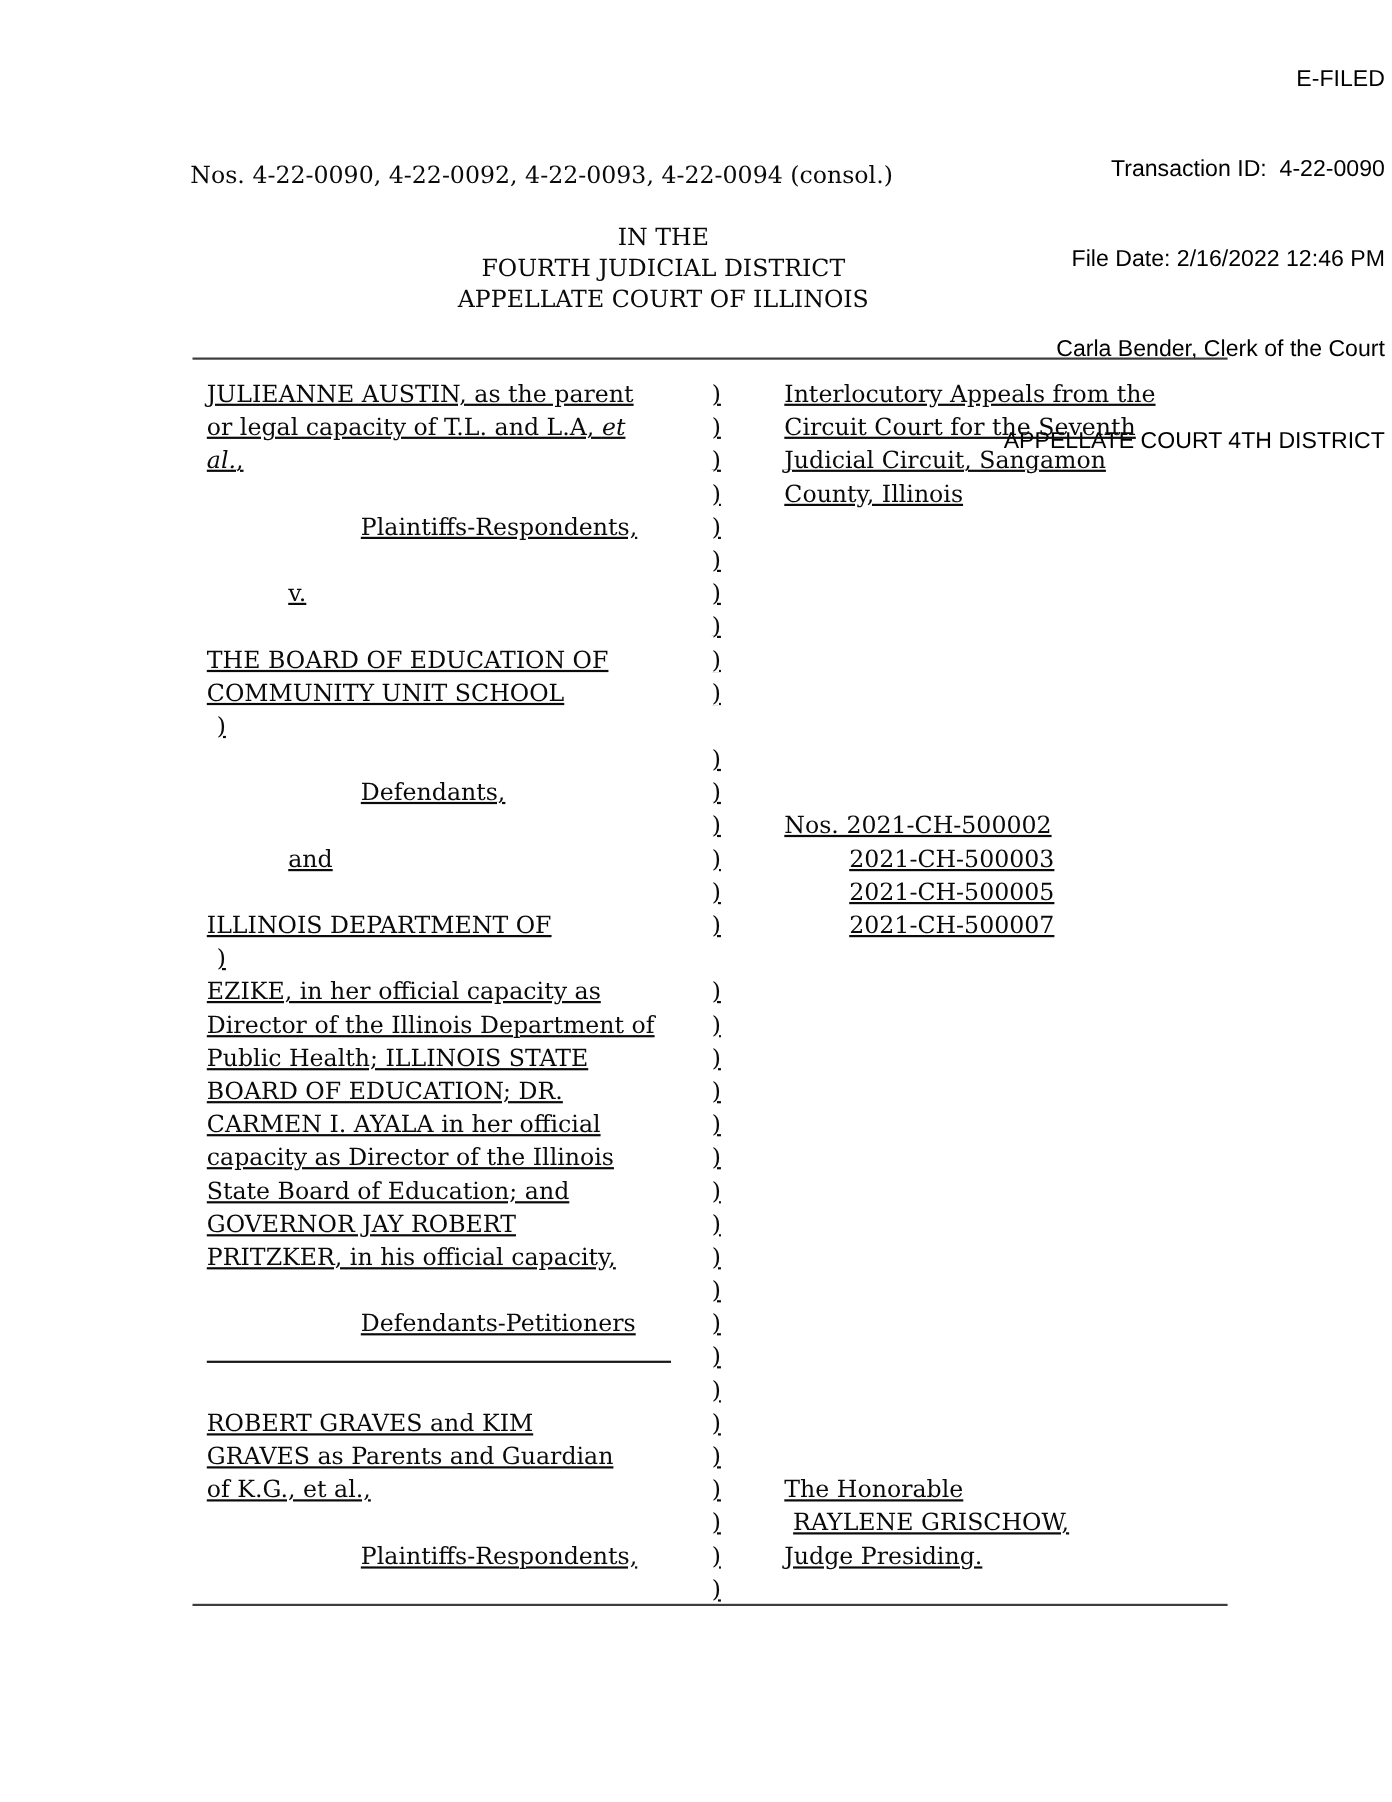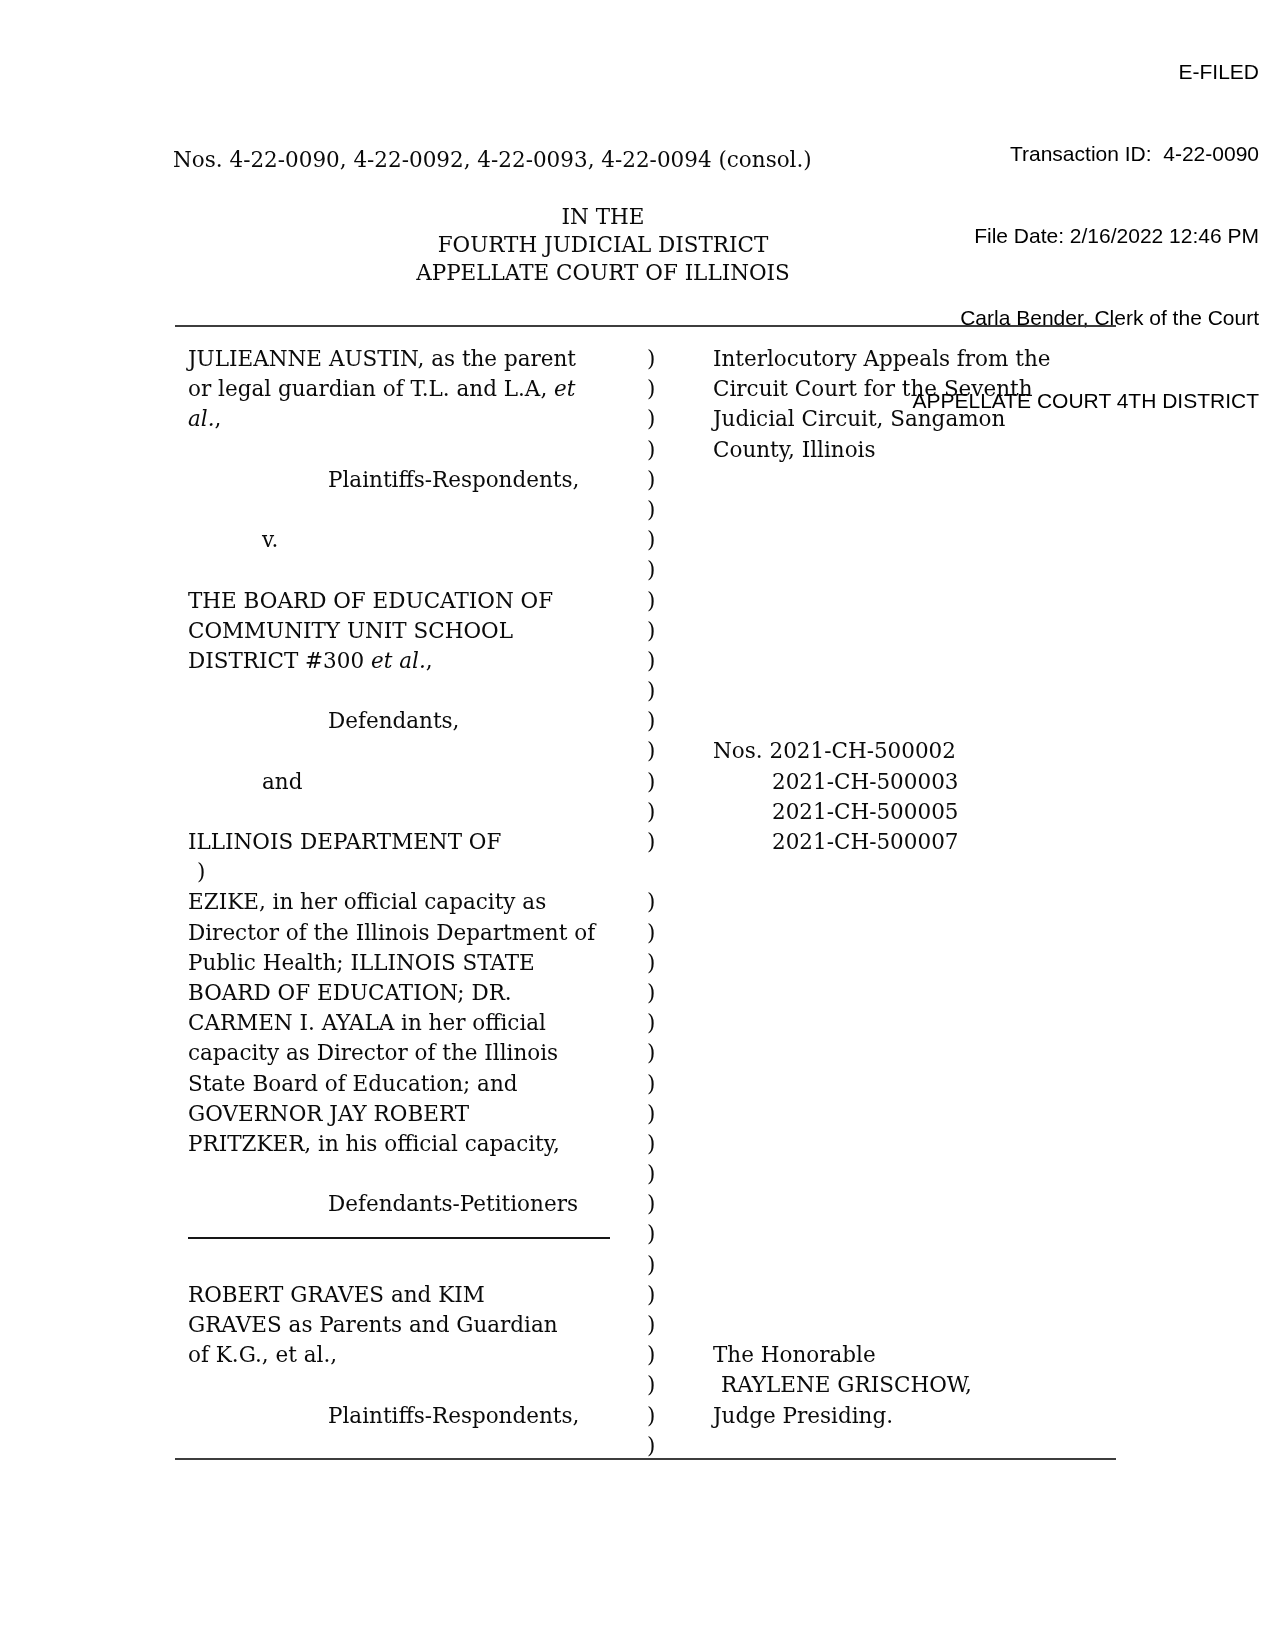--- a/index.html
+++ b/index.html
@@ -17,21 +17,21 @@
     font-size:21.5px; white-space:pre;
   }
   .heading {
     position:absolute; top:203px; left:173px; width:860px;
     text-align:center; font-size:21.5px; line-height:28px;
   }
   .rule { position:absolute; left:175px; width:941px; border-top:2px solid #3d3d3d; }
   .rule-top    { top:325px; }
   .rule-bottom { top:1458px; }
   .caption { position:absolute; top:344px; left:188px; font-size:21.5px; }
-  .crow { display:grid; grid-template-columns:450px 75px 470px; height:30.2px; }
+  .crow { display:grid; grid-template-columns:450px 75px 470px; height:30.2px;text-decoration:underline; }
   .lcell, .pcell, .rcell { line-height:30.2px; white-space:pre; overflow:visible; }
   .pcell { padding-left:9px; }
   .ind1 { padding-left:74px; }
   .ind2 { padding-left:140px; }
   .rind1 { padding-left:59px; }
   .rindsm { padding-left:8px; }
   .em { font-style:italic; }
   .sepline {
     width:422px; height:18px; border-bottom:2px solid #161616;
   }
@@ -59,21 +59,21 @@
 
   <div class="rule rule-top"></div>
 
   <div class="caption" id="caption">
       <div class="crow">
         <div class="lcell">JULIEANNE AUSTIN, as the parent</div>
         <div class="pcell">)</div>
         <div class="rcell">Interlocutory Appeals from the</div>
       </div>
       <div class="crow">
-        <div class="lcell"><span>or legal guardian of T.L. and L.A, </span><span class="em">et</span></div>
+        <div class="lcell"><span>or legal capacity of T.L. and L.A, </span><span class="em">et</span></div>
         <div class="pcell">)</div>
         <div class="rcell">Circuit Court for the Seventh</div>
       </div>
       <div class="crow">
         <div class="lcell"><span class="em">al.</span><span>,</span></div>
         <div class="pcell">)</div>
         <div class="rcell">Judicial Circuit, Sangamon</div>
       </div>
       <div class="crow">
         <div class="lcell"></div>
@@ -104,21 +104,20 @@
         <div class="lcell">THE BOARD OF EDUCATION OF</div>
         <div class="pcell">)</div>
         <div class="rcell"></div>
       </div>
       <div class="crow">
         <div class="lcell">COMMUNITY UNIT SCHOOL</div>
         <div class="pcell">)</div>
         <div class="rcell"></div>
       </div>
       <div class="crow">
-        <div class="lcell"><span>DISTRICT #300 </span><span class="em">et al.</span><span>,</span></div>
         <div class="pcell">)</div>
         <div class="rcell"></div>
       </div>
       <div class="crow">
         <div class="lcell"></div>
         <div class="pcell">)</div>
         <div class="rcell"></div>
       </div>
       <div class="crow">
         <div class="lcell ind2">Defendants,</div>

